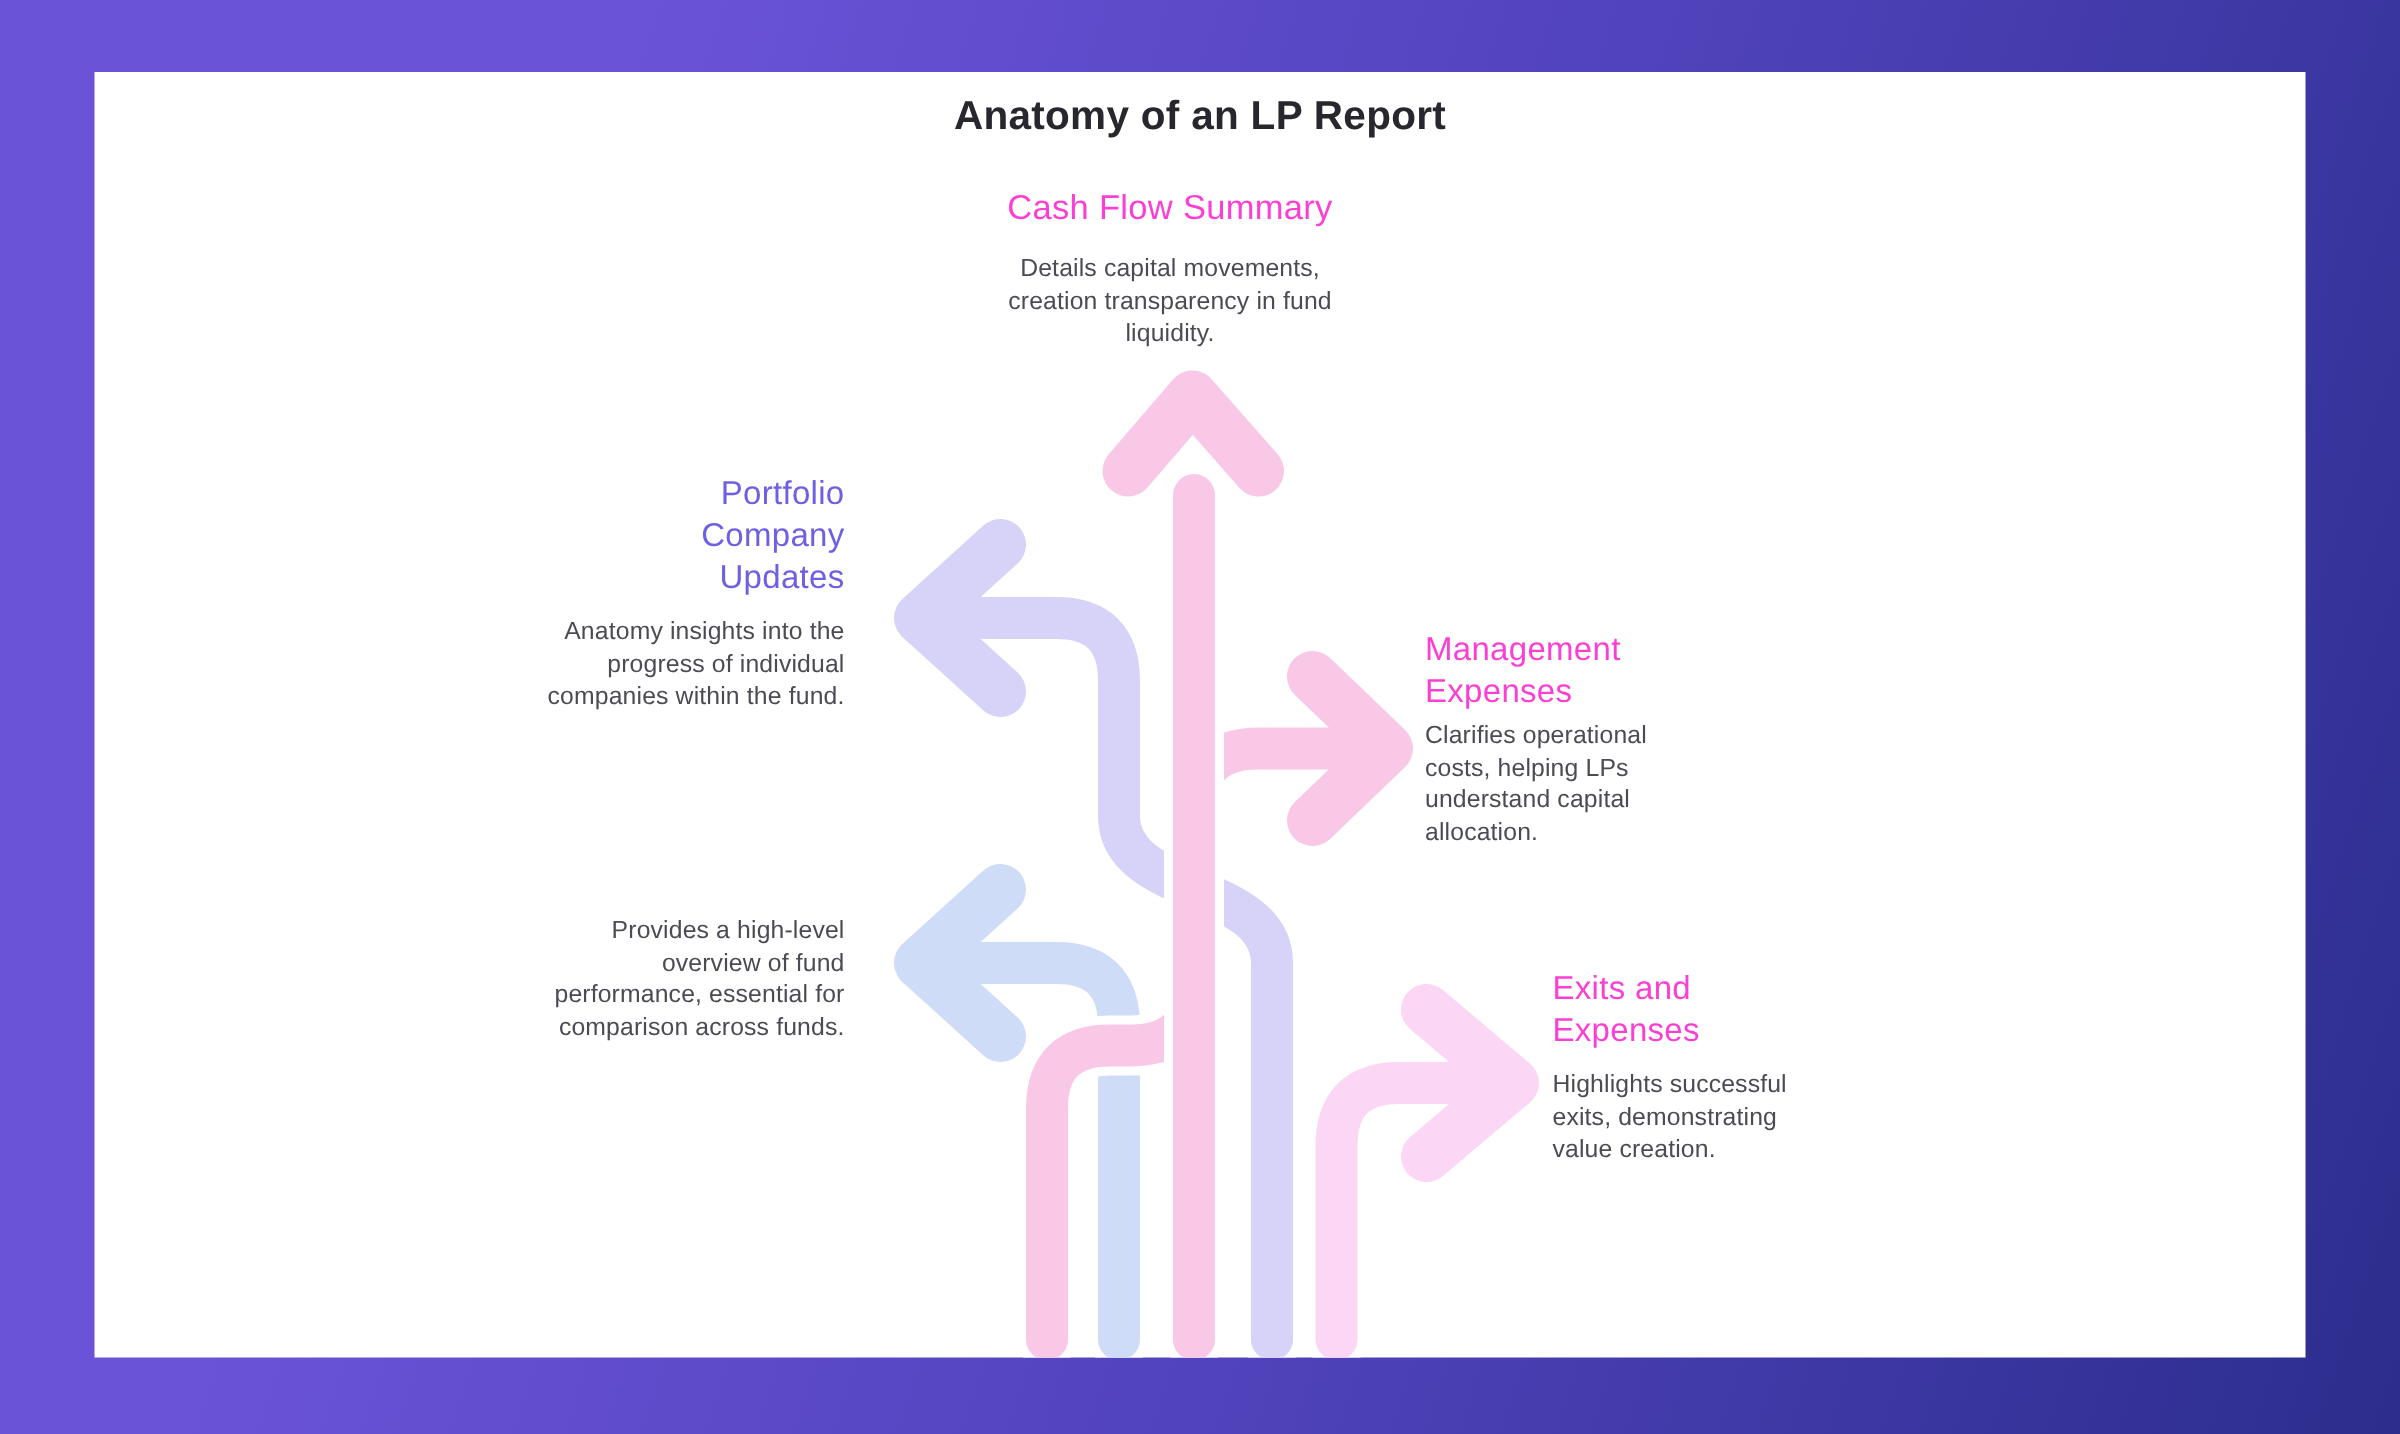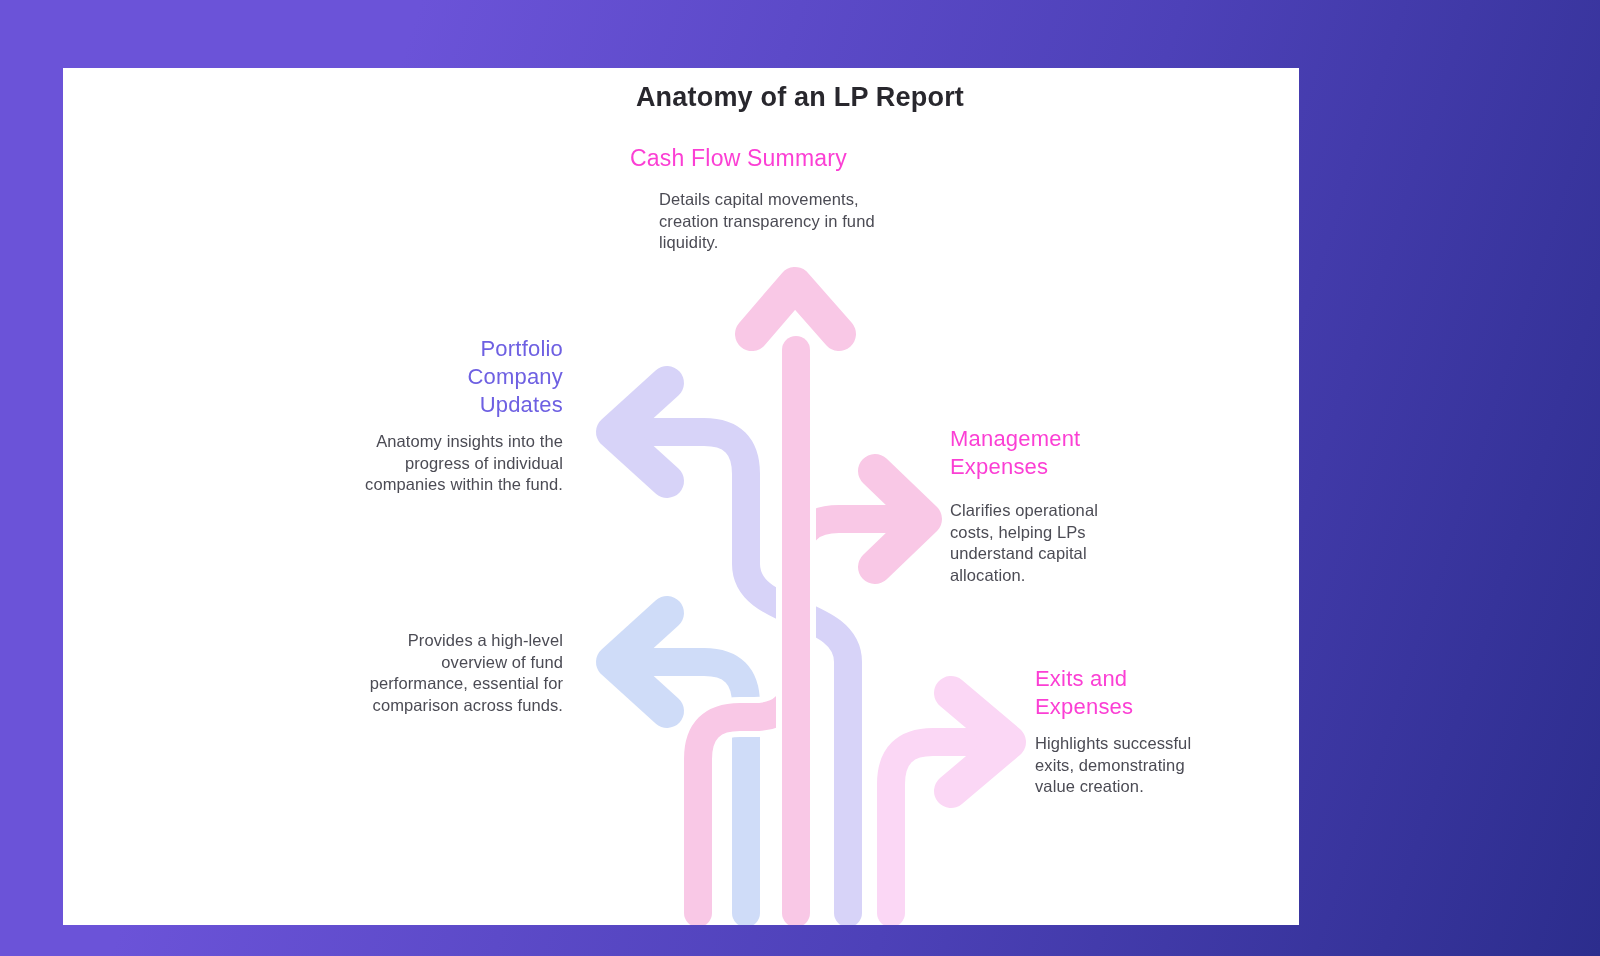--- a/index.html
+++ b/index.html
@@ -1,23 +1,23 @@
 <!DOCTYPE html>
 <html style="--c-magenta: #fb3fd4; --c-violet: #6e60e2; --c-blue-violet: #5a68e2; --c-title: #28272d; --c-body: #4b4b54; --c-arrow-pink: #f9c8e6; --c-arrow-pink-light: #fbd7f5; --c-arrow-blue: #cfdcf8; --c-arrow-lavender: #d7d3f8; --c-bg-purple: #6b53d8; --c-bg-mid: #4d41b8; --c-bg-indigo: #2c2d8d; --c-card: #ffffff;"><head>
 <meta charset="utf-8">
 <style>
   html,body{margin:0;padding:0;width:1600px;height:956px;overflow:hidden;
     font-family:"Liberation Sans","DejaVu Sans",sans-serif;}
   body{background:linear-gradient(108deg,var(--c-bg-purple) 0%,var(--c-bg-purple) 22%,var(--c-bg-mid) 62%,var(--c-bg-indigo) 100%);}
-  .card{position:absolute;left:63px;top:48px;width:1236px;height:857px;background:var(--c-card);margin-top:20px;}
+  .card{position:absolute;left:63px;top:48px;width:1474px;height:857px;background:var(--c-card);}
   .abs{position:absolute;}
   .title{font-size:27px;font-weight:700;color:var(--c-title);text-align:center;letter-spacing:.2px;}
   .heading{font-size:22px;line-height:28px;font-weight:500;letter-spacing:.2px;}
   .desc{font-size:16.5px;line-height:21.5px;color:var(--c-body);letter-spacing:.1px;}
-  .ta-r{text-align:right}.ta-l{text-align:left}.ta-c{text-align:left}
+  .ta-r{text-align:right}.ta-l{text-align:left}.ta-c{text-align:center}
   .h-magenta{color:var(--c-magenta)}
   .h-violet{color:var(--c-violet)}
   .h-blueviolet{color:var(--c-blue-violet)}
   svg .casing{stroke:#ffffff;fill:none;stroke-linecap:round;stroke-linejoin:round;}
   svg .body{fill:none;stroke-width:28;stroke-linecap:round;stroke-linejoin:round;}
   svg .head{fill:none;stroke-width:34;stroke-linecap:round;stroke-linejoin:round;}
   svg .s-pink{stroke:var(--c-arrow-pink)}
   svg .s-pinklight{stroke:var(--c-arrow-pink-light)}
   svg .s-blue{stroke:var(--c-arrow-blue)}
   svg .s-lavender{stroke:var(--c-arrow-lavender)}
@@ -66,20 +66,20 @@
   </svg>
 
   <div class="abs title" style="left:437px;top:14px;width:600px">Anatomy of an LP Report</div>
 
   <div class="abs heading h-magenta ta-c" style="left:567px;top:76px;width:300px;font-size:23px">Cash Flow Summary</div>
   <div class="abs desc ta-c" style="left:596px;top:121px;width:242px">Details capital movements, creation transparency in fund liquidity.</div>
 
   <div class="abs heading h-violet ta-r" style="left:360px;top:267px;width:140px">Portfolio Company Updates</div>
   <div class="abs desc ta-r" style="left:298px;top:363px;width:202px">Anatomy insights into the progress of individual companies within the fund.</div>
 
-  <div class="abs heading h-magenta ta-l" style="left:887px;top:357px;width:190px">Management Expenses</div>
+  <div class="abs heading h-magenta ta-l" style="left:887px;top:371px;width:190px">Management Expenses</div>
   <div class="abs desc ta-l" style="left:887px;top:432px;width:180px">Clarifies operational costs, helping LPs understand capital allocation.</div>
 
   <div class="abs desc ta-r" style="left:300px;top:562px;width:200px">Provides a high-level overview of fund performance, essential for comparison across funds.</div>
 
   <div class="abs heading h-magenta ta-l" style="left:972px;top:597px;width:118px">Exits and Expenses</div>
   <div class="abs desc ta-l" style="left:972px;top:665px;width:190px">Highlights successful exits, demonstrating value creation.</div>
 </div>
 
 </body></html>

